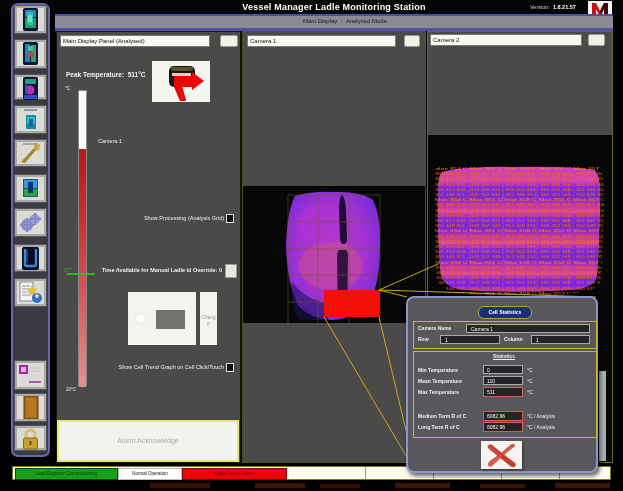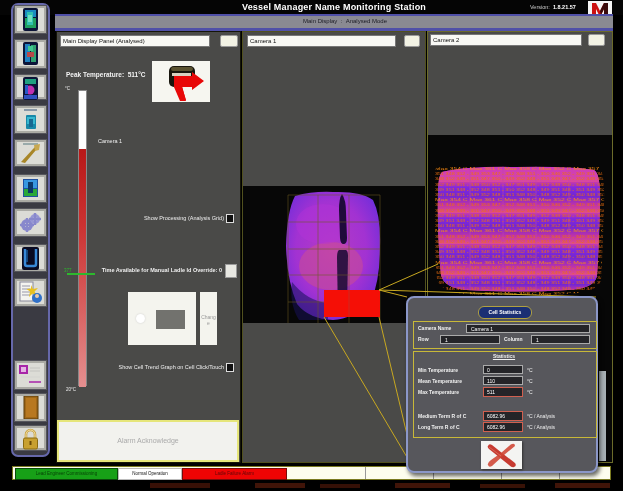--- a/index.html
+++ b/index.html
@@ -4,21 +4,21 @@
 <style>
   html,body{margin:0;padding:0;}
   body{width:623px;height:491px;background:#000;position:relative;overflow:hidden;
        font-family:"Liberation Sans", sans-serif;}
   .abs{position:absolute;}
 </style>
 </head>
 <body>
 
 <div class="abs" style="left:0;top:0;width:623px;height:15px;background:#050505;"></div>
-<div class="abs" style="left:55px;top:2px;width:558px;text-align:center;color:#fff;font-weight:bold;font-size:9px;letter-spacing:.2px;">Vessel Manager Name Monitoring Station</div>
+<div class="abs" style="left:55px;top:2px;width:558px;text-align:center;color:#fff;font-weight:bold;font-size:9px;letter-spacing:.2px;">Vessel Manager Ladle Monitoring Station</div>
 <div class="abs" style="left:530px;top:4px;color:#ccc;font-size:5.5px;">Version:&nbsp;&nbsp;<b style="color:#fff;">1.8.21.57</b></div>
 
 <div class="abs" style="left:588px;top:1px;width:24px;height:15px;background:#f5f5f5;">
   <svg width="24" height="15" viewBox="0 0 24 15" style="position:absolute;left:0;top:0;">
     <path d="M4,14 L4,2 L8,2 L12,10 L16,2 L20,2 L20,14 L16,14 L16,8 L13,14 L11,14 L8,8 L8,14 Z" fill="#cc1111"></path>
     <path d="M12,10 L16,2 L20,2 L20,14 L16,14 L16,8 L13,14 Z" fill="#3a0a0a"></path>
   </svg>
 </div>
 
 <div class="abs" style="left:55px;top:14px;width:558px;height:14px;background:#8a8a92;border-top:2px solid #5050a8;box-sizing:border-box;"></div>

